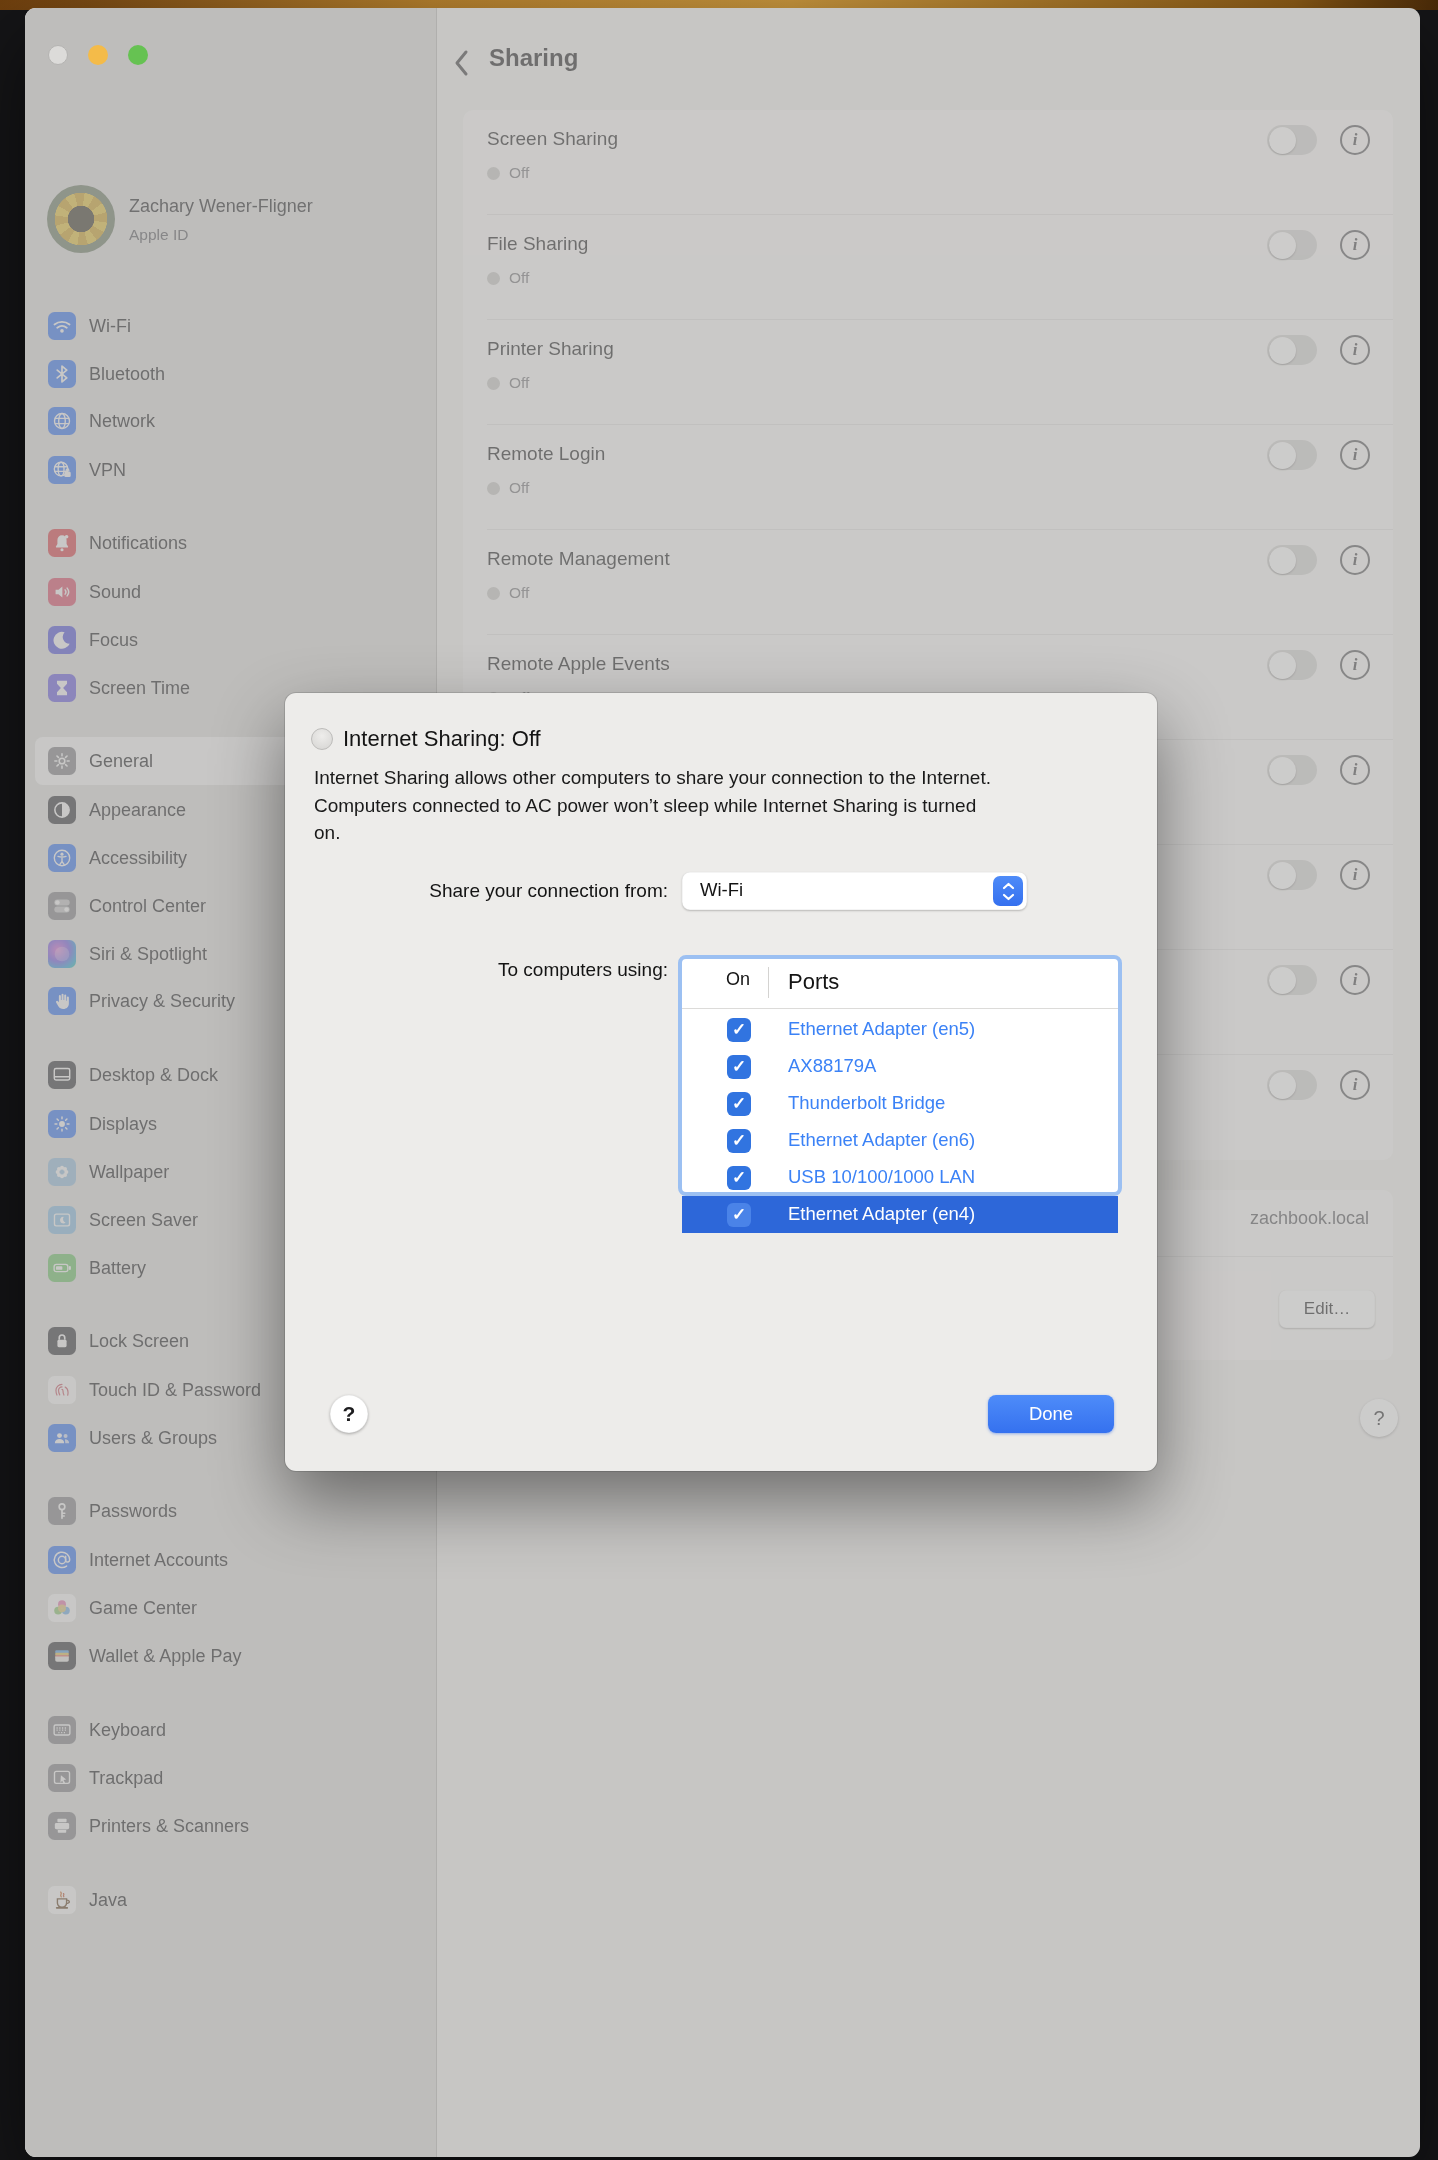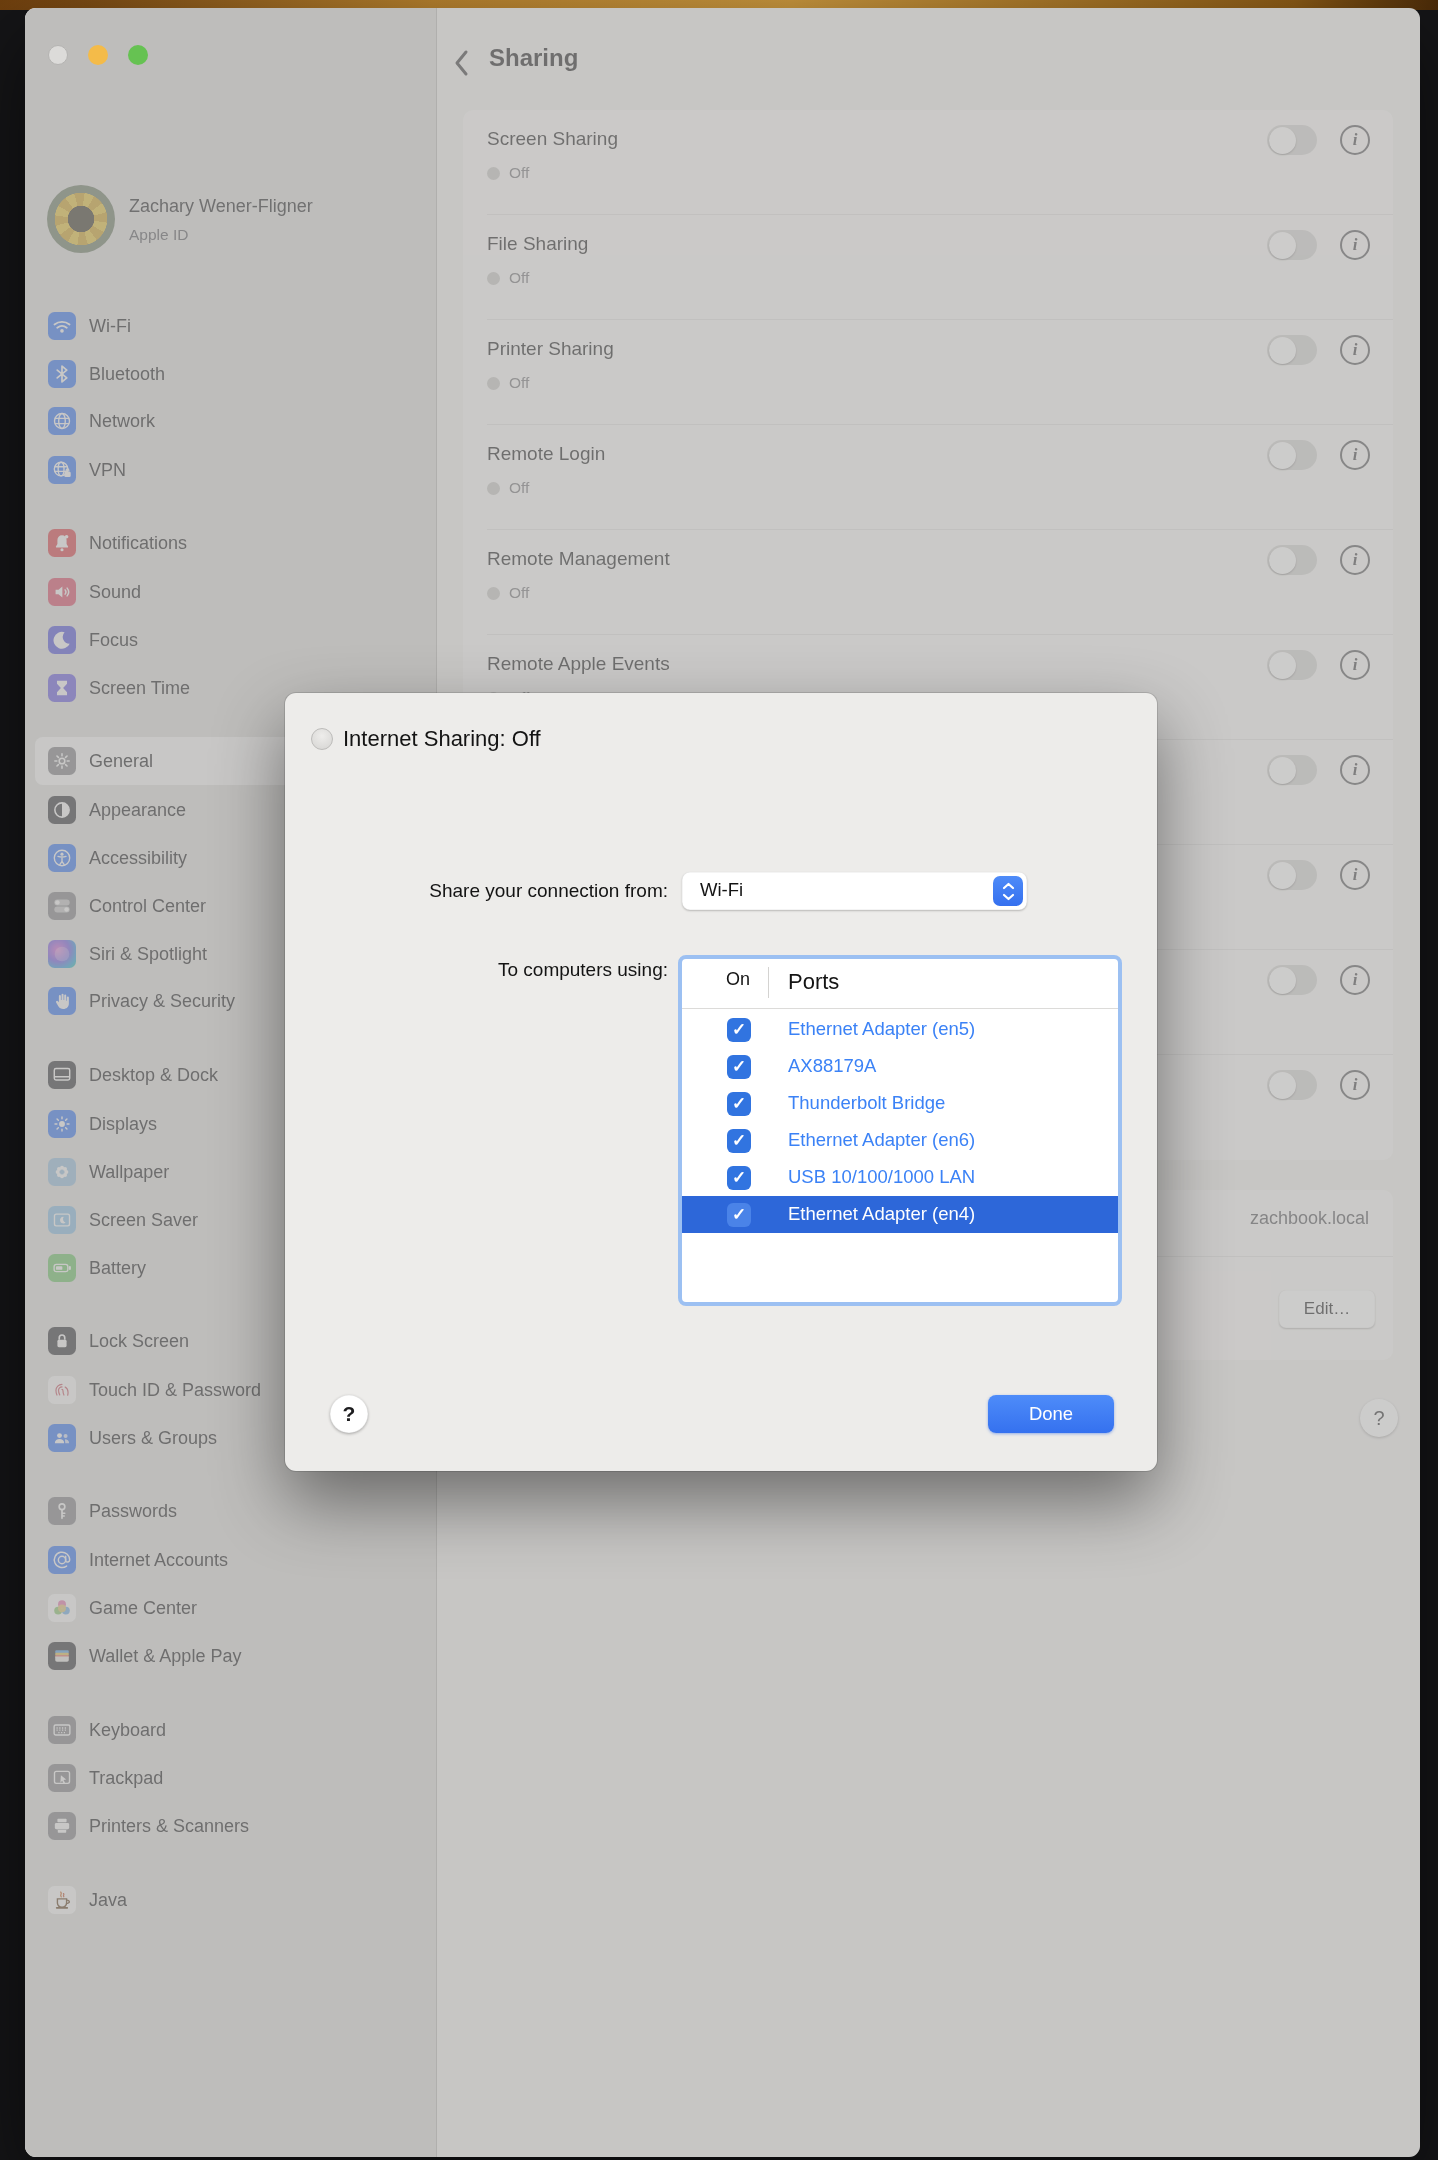--- a/index.html
+++ b/index.html
@@ -72,21 +72,21 @@
   .dtitle { position:absolute; left:58px; top:33px; font-size:22px; color:#141414; }
   .dpara { position:absolute; left:29px; top:71px; width:690px; font-size:19px; line-height:27.5px; color:#1A1A1A; }
   .share-label { position:absolute; left:0; top:187px; width:383px; text-align:right; font-size:19px; color:#141414;padding-left:36px; }
   .popup { position:absolute; left:397px; top:179px; width:345px; height:38px; background:#FFF; border-radius:8px;
     box-shadow:0 1px 2px rgba(0,0,0,.22), inset 0 0 0 .5px rgba(0,0,0,.09); }
   .popup-label { position:absolute; left:18px; top:7px; font-size:18.5px; color:#141414; }
   .stepper { position:absolute; right:4px; top:4px; width:30px; height:30px; border-radius:7px;
     background:linear-gradient(#4E8BF8,#3570EF); display:flex; flex-direction:column; align-items:center;
     justify-content:center; gap:3px; }
   .to-label { position:absolute; left:0; top:266px; width:383px; text-align:right; font-size:19px; color:#141414; }
-  .ptable { position:absolute; left:393px; top:262px; width:444px; height:351px; background:#FFF;
+  .ptable { position:absolute; left:393px; top:262px; width:444px; height:241px; background:#FFF;
     border:4px solid #9CC0F2; border-radius:8px; }
   .th-on { position:absolute; left:40px; top:10px; width:32px; text-align:center; font-size:18px; color:#141414; }
   .th-ports { position:absolute; left:106px; top:10px; font-size:22px; color:#141414; }
   .vdiv { position:absolute; left:86px; top:8px; width:1px; height:31px; background:#D4D3D1; }
   .hline { position:absolute; left:0; right:0; top:49px; height:1px; background:#DCDBD9; }
   .prow { position:absolute; left:0; right:0; height:37px; }
   .prow.selected { background:#2D67D9; }
   .cbx { position:absolute; left:45px; top:6.5px; width:24px; height:24px; border-radius:6px; background:#3174E0;
     display:flex; align-items:center; justify-content:center; color:#FFF; font-size:17px; font-weight:700; }
   .prow.selected .cbx { background:#4A83E8; }
@@ -570,20 +570,21 @@
 
   <div class="dim"></div>
 
   <div class="tl close"></div>
   <div class="tl min"></div>
   <div class="tl zoom"></div>
 
   <div class="dialog">
     <div class="dstatus"></div>
     <div class="dtitle">Internet Sharing: Off</div>
+    <div class="dpara">Internet Sharing allows other computers to share your connection to the Internet. Computers connected to AC power won’t sleep while Internet Sharing is turned on.</div>
 
     <div class="share-label">Share your connection from:</div>
     <div class="popup">
       <div class="popup-label">Wi-Fi</div>
       <div class="stepper">
         <svg width="13" height="8" viewBox="0 0 13 8">
             <path d="M2 6l4.5-4L11 6" fill="none" stroke="#fff" stroke-width="2.2" stroke-linecap="round" stroke-linejoin="round"></path>
           </svg>
         <svg width="13" height="8" viewBox="0 0 13 8">
             <path d="M2 2l4.5 4L11 2" fill="none" stroke="#fff" stroke-width="2.2" stroke-linecap="round" stroke-linejoin="round"></path>

